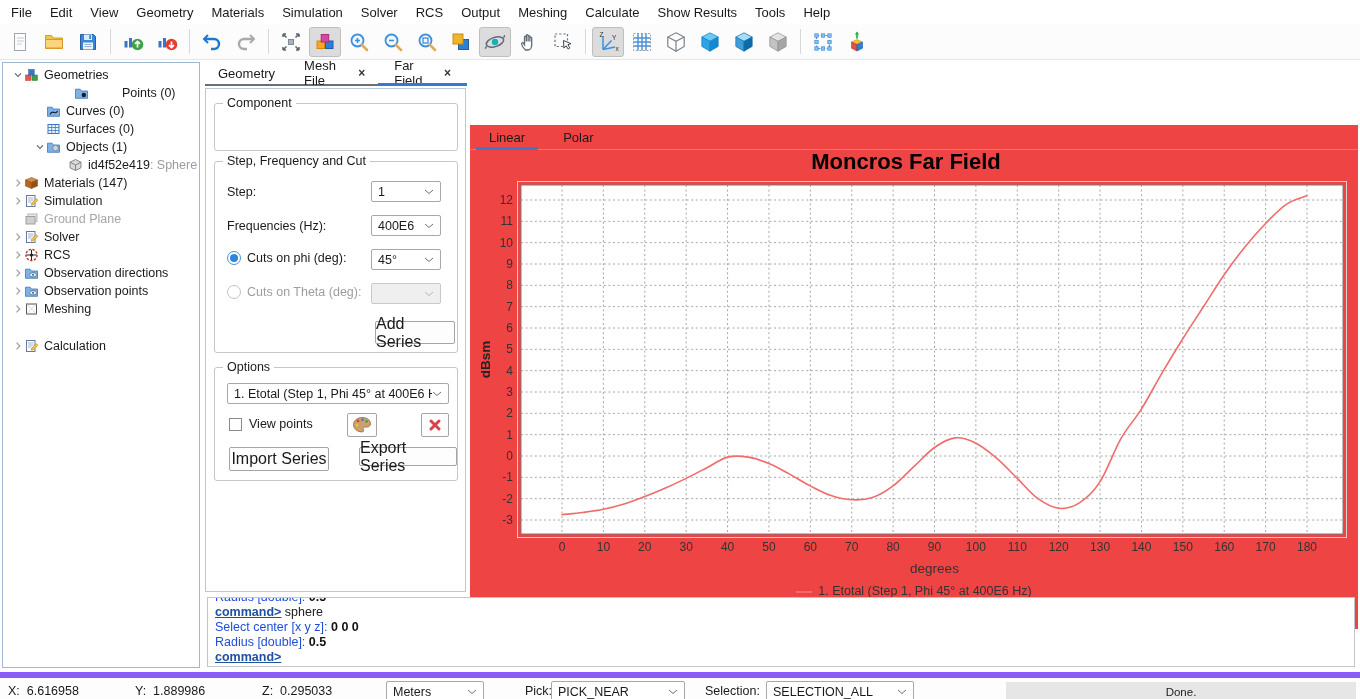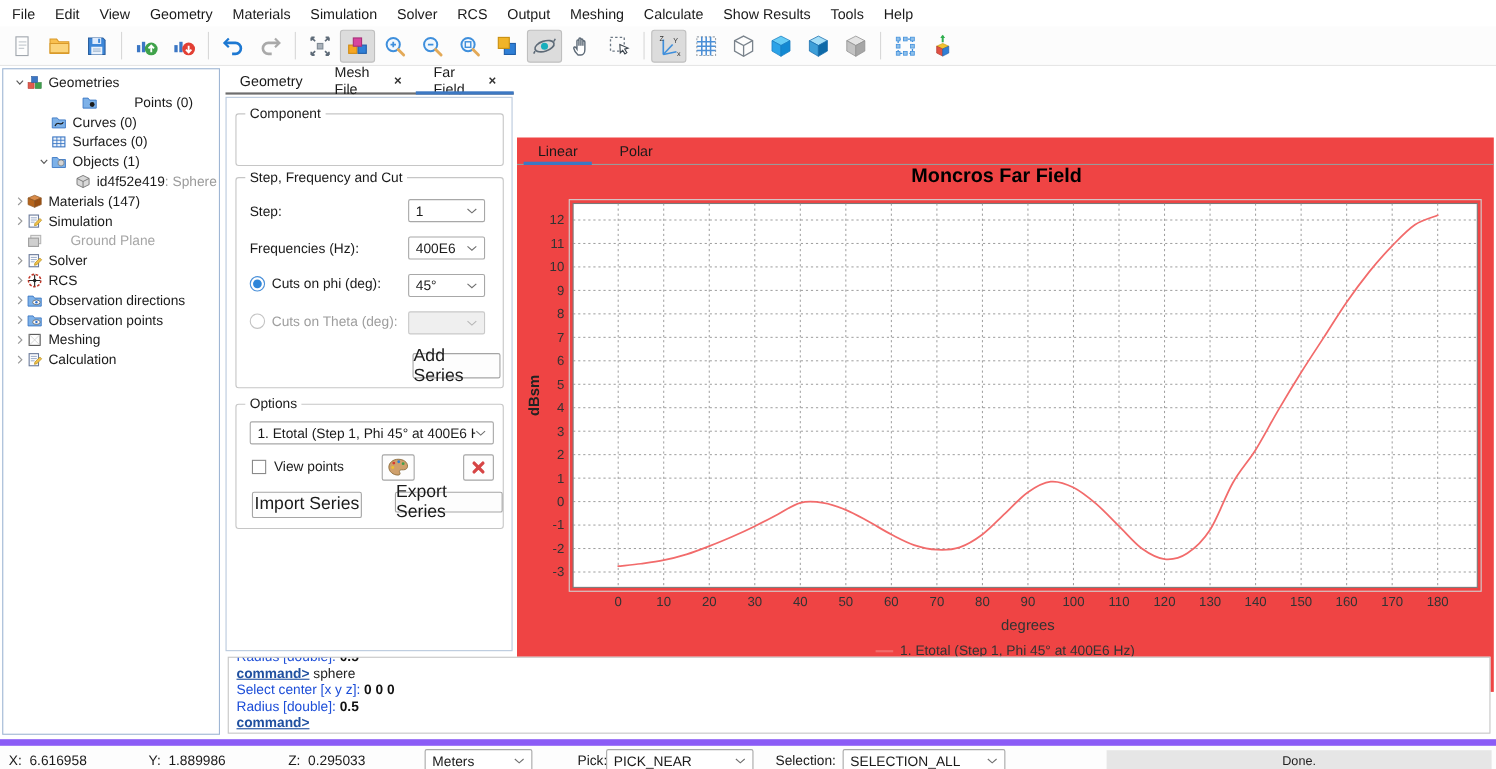--- a/index.html
+++ b/index.html
@@ -19,21 +19,21 @@
     border:1px solid transparent; border-radius:3px; margin:0 1px; }
   .tbtn.pressed { background:#dcdcdc; border-color:#bfbfbf; }
   .tsep { width:1px; height:25px; background:#d8d8d8; margin:0 5px; }
 
   
   .tree-panel { position:absolute; left:2px; top:62px; width:198px; height:606px;
     border:1px solid #9fb6d4; background:#fff; font-size:12.5px; overflow:hidden; padding-top:3px; }
   .tree-row { height:18px; display:flex; align-items:center; white-space:nowrap; cursor:default; }
   .tree-row .chev { width:13px; height:13px; flex:0 0 13px; display:flex; align-items:center; justify-content:center; }
   .tree-row .ticon { width:16px; height:14px; flex:0 0 16px; margin-right:4px; display:flex; align-items:center; }
-  .tree-row.disabled .lab { color:#a6a6a6;margin-left:20px; }
+  .tree-row.disabled .lab { color:#a6a6a6; }
   .tree-row .suffix { color:#9b9b9b; }
 
   
   .tabstrip { position:absolute; left:205px; top:62px; width:262px; height:24px;
     border-bottom:2px solid #6e6e6e; display:flex; font-size:13px; }
   .mtab { position:relative; display:flex; align-items:center; gap:8px; padding:0 13px; margin-right:3px; }
   .mtab .x { font-weight:bold; font-size:12px; color:#333; line-height:1; }
   .mtab.active::after { content:""; position:absolute; left:-3px; right:-3px; bottom:-2px; height:3px; background:#3c78c3; }
 
   
@@ -58,21 +58,21 @@
   .checkbox.checked { border-color:#4a90d9; color:#2f86d9; font-size:11px; font-weight:bold;
     display:flex; align-items:center; justify-content:center; line-height:1; }
 
   
   .chart-panel { position:absolute; left:470px; top:88px; width:888px; height:504px; background:#ef4444;margin-top:37px; }
   .chart-tabs { position:absolute; left:0; top:0; right:0; height:25px; border-bottom:1px solid #9a9a9a;
     display:flex; font-size:13px; padding-left:6px; }
   .ctab { position:relative; display:flex; align-items:center; padding:0 13px; margin-right:12px; }
   .ctab.active::after { content:""; position:absolute; left:0; right:0; bottom:-1px; height:3px; background:#3c78c3; }
   .chart-title { position:absolute; left:0; right:16px; top:24px; height:26px; text-align:center;
-    font-size:18px; font-weight:bold; color:#000; }
+    font-size:22px; font-weight:bold; color:#000; }
   #chart-svg { position:absolute; left:4px; top:52px; }
   .chart-legend { position:absolute; left:0; right:0; top:459px; height:18px; text-align:center;
     font-size:12.5px; color:#333; }
   .legend-dash { display:inline-block; width:16px; height:0; border-top:2px solid #f26b6b;
     vertical-align:middle; margin-right:6px; }
   .chart-opts { position:absolute; left:4px; top:488px; height:16px; display:flex; align-items:center;
     gap:6px; font-size:12.5px; }
 
   
   .console { position:absolute; left:207px; top:597px; width:1148px; height:70px;
@@ -479,21 +479,21 @@
         </svg>
       </span>
       <span class="ticon">
         <svg viewBox="0 0 14 14" width="15" height="14">
           <rect x="2" y="2" width="10" height="10" fill="#fdfdfd" stroke="#555" stroke-width="1"></rect>
           <path d="M2 2l10 10M12 2L2 12" stroke="#c3c3c3" stroke-width=".6"></path>
         </svg>
       </span>
       <span class="lab">Meshing</span>
     </div>
-    <div class="tree-row" style="padding-left: 8px;">
+    <div class="tree-row" style="padding-left: 8px; margin-top: 19px;">
       <span class="chev">
         <svg width="10" height="10" viewBox="0 0 12 12">
           <path d="M4.2 2L8.2 6l-4 4" stroke="#9a9a9a" stroke-width="1.3" fill="none"></path>
         </svg>
       </span>
       <span class="ticon">
         <svg viewBox="0 0 14 14" width="15" height="14">
           <rect x="2" y="1.5" width="8.5" height="11" fill="#fdfdfd" stroke="#6a7a9a"></rect>
           <path d="M3.5 4h5.5M3.5 6h5.5M3.5 8h3.5" stroke="#9aaac8" stroke-width=".9"></path>
           <path d="M7.2 9.2l4.6-4.6 1.6 1.6-4.6 4.6-2 .4z" fill="#f0c14b" stroke="#b08a1a" stroke-width=".6"></path>

